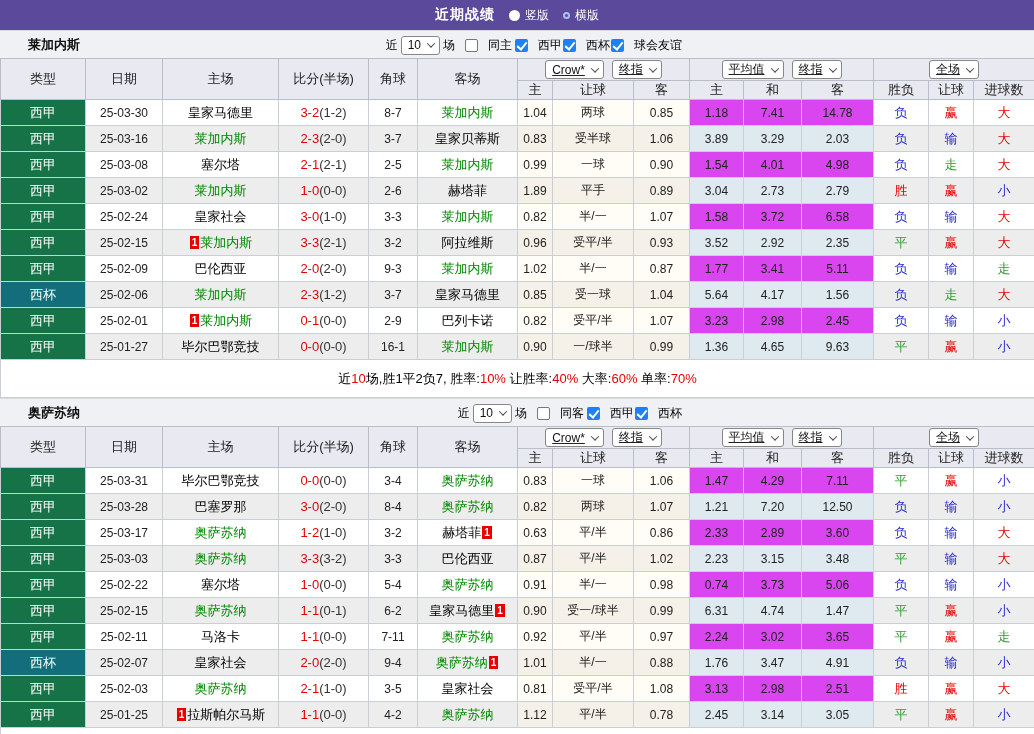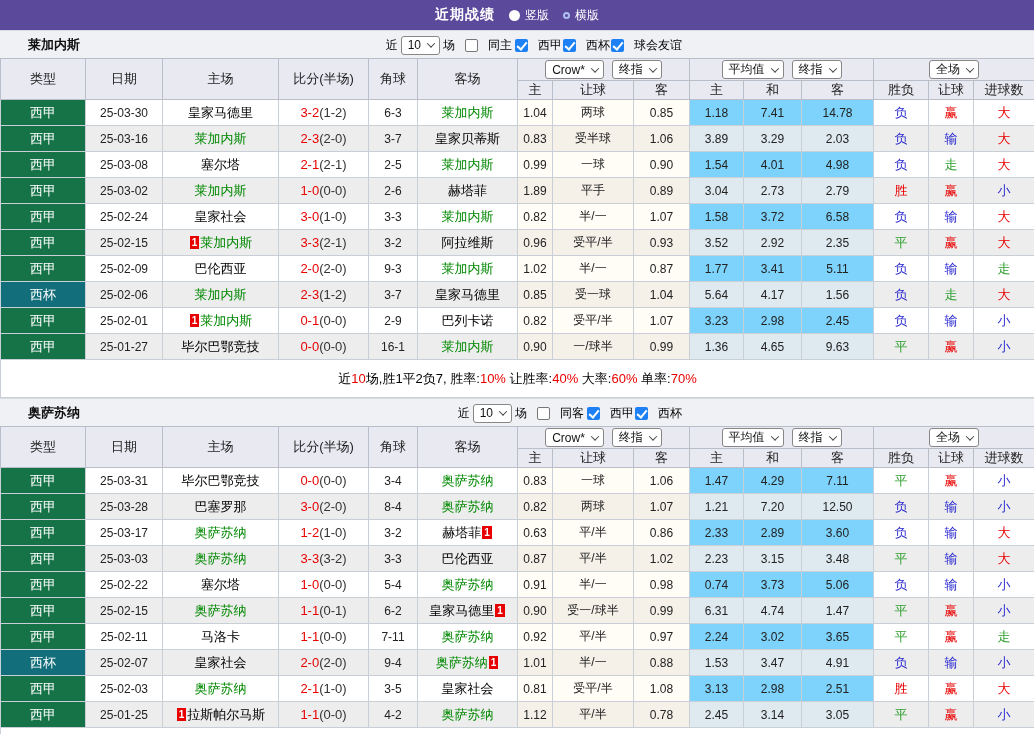--- a/index.html
+++ b/index.html
@@ -38,38 +38,38 @@
     content:""; position:absolute; left:4px; top:1px; width:4px; height:8px;
     border-right:2px solid #fff; border-bottom:2px solid #fff; transform:rotate(40deg);
   }
   .cb.un { background:#fff; border:1px solid #777; }
   
   table { border-collapse:collapse; table-layout:fixed; width:1034px; background:#fff; }
   td { border:1px solid #c9cfd7; text-align:center; padding:0; white-space:nowrap; overflow:hidden; font-size:12px; }
   thead td { background:#e9e9f2; color:#222; font-size:13px; border-color:#b9bfca; }
   thead tr.hdr1 { height:22px;margin-top:16px; }
   thead tr.hdr2 { height:17px; }
-  thead td .selrow { display:flex; align-items:flex-start; justify-content:center; gap:8px; }
+  thead td .selrow { display:flex; align-items:flex-start; justify-content:center; gap:8px;text-decoration:underline; }
   tbody tr { height:26px; }
   tbody tr.alt td { background:#ededed; }
   td.type-liga { background:#157347 !important; color:#fff; font-size:13px; }
   td.type-cup  { background:#126e7a !important; color:#fff; font-size:13px; }
   td.team { font-size:13px; }
   td.team .tname { color:#000; cursor:pointer; }
   td.team .tname.focus { color:#008800; }
   .badge {
     display:inline-block; background:#e80000; color:#fff; font-size:10px; font-weight:bold;
     height:13px; line-height:13px; padding:0 2px; vertical-align:1px; margin:0 1px;
   }
   td.score { font-size:13px; }
   td.score .ft { color:#e80000; }
   td.score .ht { color:#333; }
   td.crow { background:#fffdf6; }
   tbody tr.alt td.crow { background:#f5f1e8; }
-  td.avgc { background:#7dd3fc; }
+  td.avgc { background:#d946ef; }
   tbody tr.alt td.avgc { background:#dfeaf0; }
   td.res span { font-size:13px; }
   tr.summary-row { height:38px; }
   tr.summary-row td { font-size:13px; color:#000; background:#fff; }
   tr.summary-row .red { color:#e80000; }
 </style>
 </head>
 <body>
 
 <div class="topbar">
@@ -185,21 +185,21 @@
         <td>让球</td>
         <td>进球数</td>
       </tr>
     </thead>
     <tbody>
         <tr>
           <td class="type-liga">西甲</td>
           <td>25-03-30</td>
           <td class="team"><span class="tname">皇家马德里</span></td>
           <td class="score"><span class="ft">3-2</span><span class="ht">(1-2)</span></td>
-          <td>6-3</td>
+          <td>8-7</td>
           <td class="team"><span class="tname focus">莱加内斯</span></td>
           <td class="crow">1.04</td>
           <td class="crow">两球</td>
           <td class="crow">0.85</td>
           <td class="avgc">1.18</td>
           <td class="avgc">7.41</td>
           <td class="avgc">14.78</td>
           <td class="res"><span style="color: rgb(42, 42, 208);">负</span></td>
           <td class="res"><span style="color: rgb(232, 0, 0);">赢</span></td>
           <td class="res"><span style="color: rgb(232, 0, 0);">大</span></td>
@@ -587,21 +587,21 @@
         <tr class="alt">
           <td class="type-cup">西杯</td>
           <td>25-02-07</td>
           <td class="team"><span class="tname">皇家社会</span></td>
           <td class="score"><span class="ft">2-0</span><span class="ht">(2-0)</span></td>
           <td>9-4</td>
           <td class="team"><span class="tname focus">奥萨苏纳</span><span class="badge">1</span></td>
           <td class="crow">1.01</td>
           <td class="crow">半/一</td>
           <td class="crow">0.88</td>
-          <td class="avgc">1.53</td>
+          <td class="avgc">1.76</td>
           <td class="avgc">3.47</td>
           <td class="avgc">4.91</td>
           <td class="res"><span style="color: rgb(42, 42, 208);">负</span></td>
           <td class="res"><span style="color: rgb(42, 42, 208);">输</span></td>
           <td class="res"><span style="color: rgb(42, 42, 208);">小</span></td>
         </tr>
         <tr>
           <td class="type-liga">西甲</td>
           <td>25-02-03</td>
           <td class="team"><span class="tname focus">奥萨苏纳</span></td>

